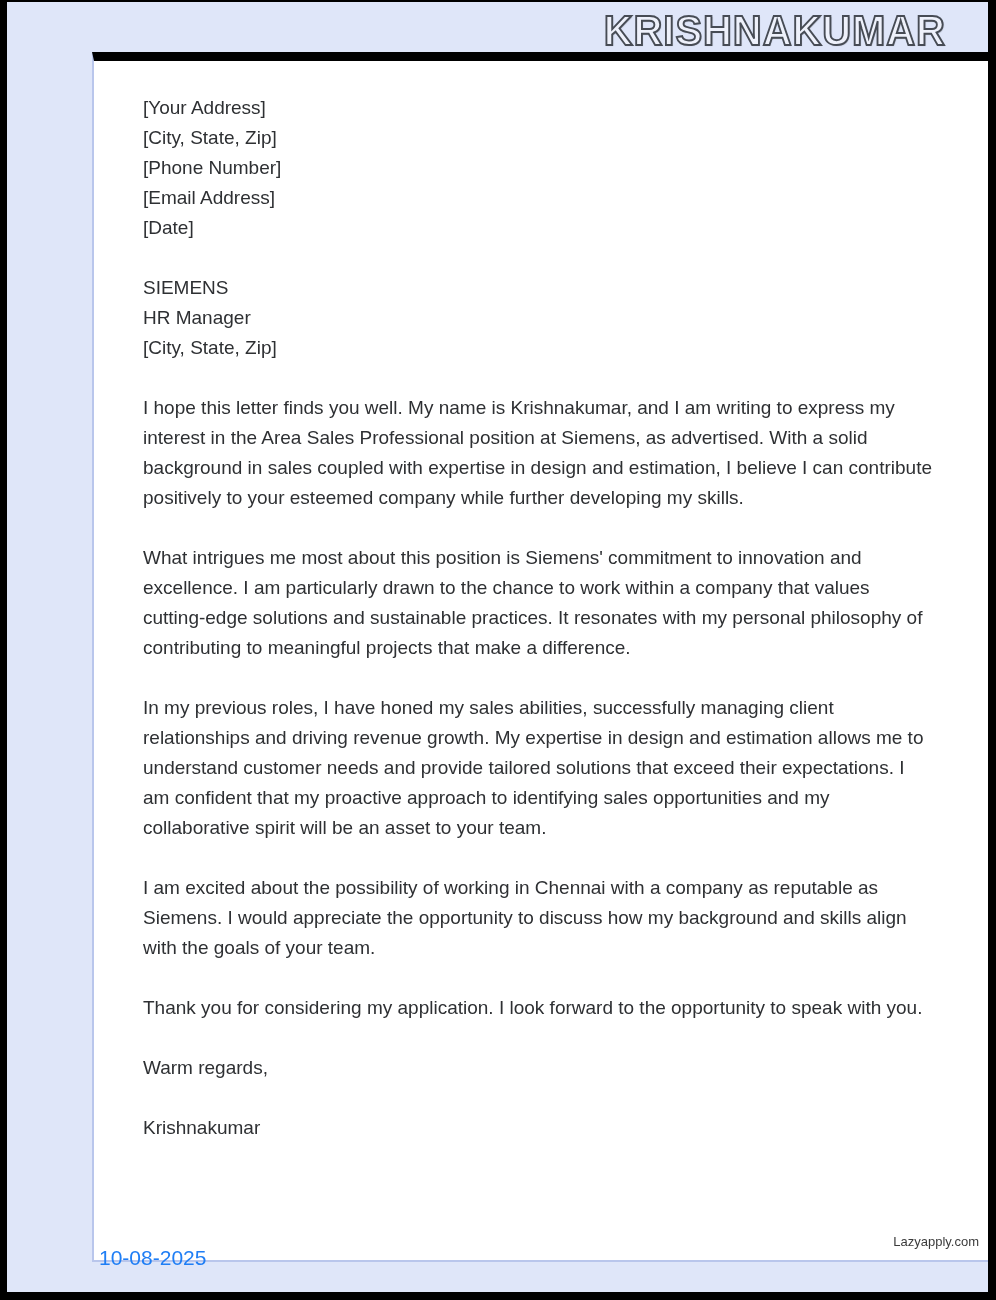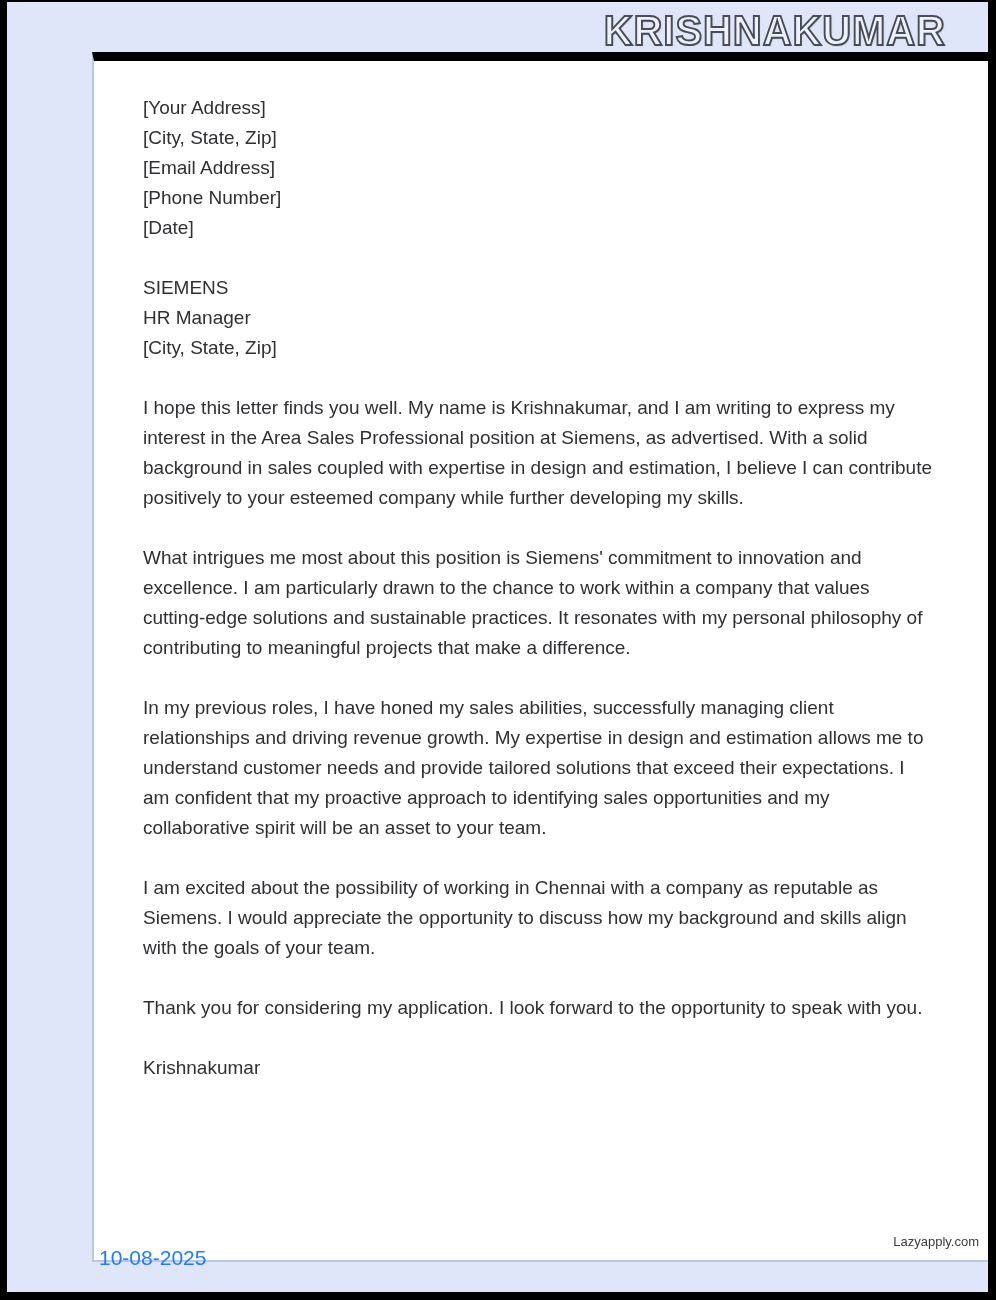--- a/index.html
+++ b/index.html
@@ -81,38 +81,39 @@
 
 <div class="viewport">
 
   <div class="header-name">KRISHNAKUMAR</div>
 
   <div class="letter-card">
 
     <p class="block">
       <span class="addr-line">[Your Address]</span>
       <span class="addr-line">[City, State, Zip]</span>
+      <span class="addr-line">[Phone Number]</span>
       <span class="addr-line">[Email Address]</span>
-      <span class="addr-line">[Phone Number]</span>
       <span class="addr-line">[Date]</span>
     </p>
 
     <p class="block">
       <span class="rcpt-line">SIEMENS</span>
       <span class="rcpt-line">HR Manager</span>
       <span class="rcpt-line">[City, State, Zip]</span>
     </p>
 
 
     <p class="block">I hope this letter finds you well. My name is Krishnakumar, and I am writing to express my interest in the Area Sales Professional position at Siemens, as advertised. With a solid background in sales coupled with expertise in design and estimation, I believe I can contribute positively to your esteemed company while further developing my skills.</p>
     <p class="block">What intrigues me most about this position is Siemens' commitment to innovation and excellence. I am particularly drawn to the chance to work within a company that values cutting-edge solutions and sustainable practices. It resonates with my personal philosophy of contributing to meaningful projects that make a difference.</p>
     <p class="block">In my previous roles, I have honed my sales abilities, successfully managing client relationships and driving revenue growth. My expertise in design and estimation allows me to understand customer needs and provide tailored solutions that exceed their expectations. I am confident that my proactive approach to identifying sales opportunities and my collaborative spirit will be an asset to your team.</p>
     <p class="block">I am excited about the possibility of working in Chennai with a company as reputable as Siemens. I would appreciate the opportunity to discuss how my background and skills align with the goals of your team.</p>
     <p class="block">Thank you for considering my application. I look forward to the opportunity to speak with you.</p>
 
+    <p class="block">Warm regards,</p>
 
     <p class="block">Krishnakumar</p>
 
     <div class="brand-watermark">Lazyapply.com</div>
   </div>
 
   <a class="date-link">10-08-2025</a>
 
 </div>
 

